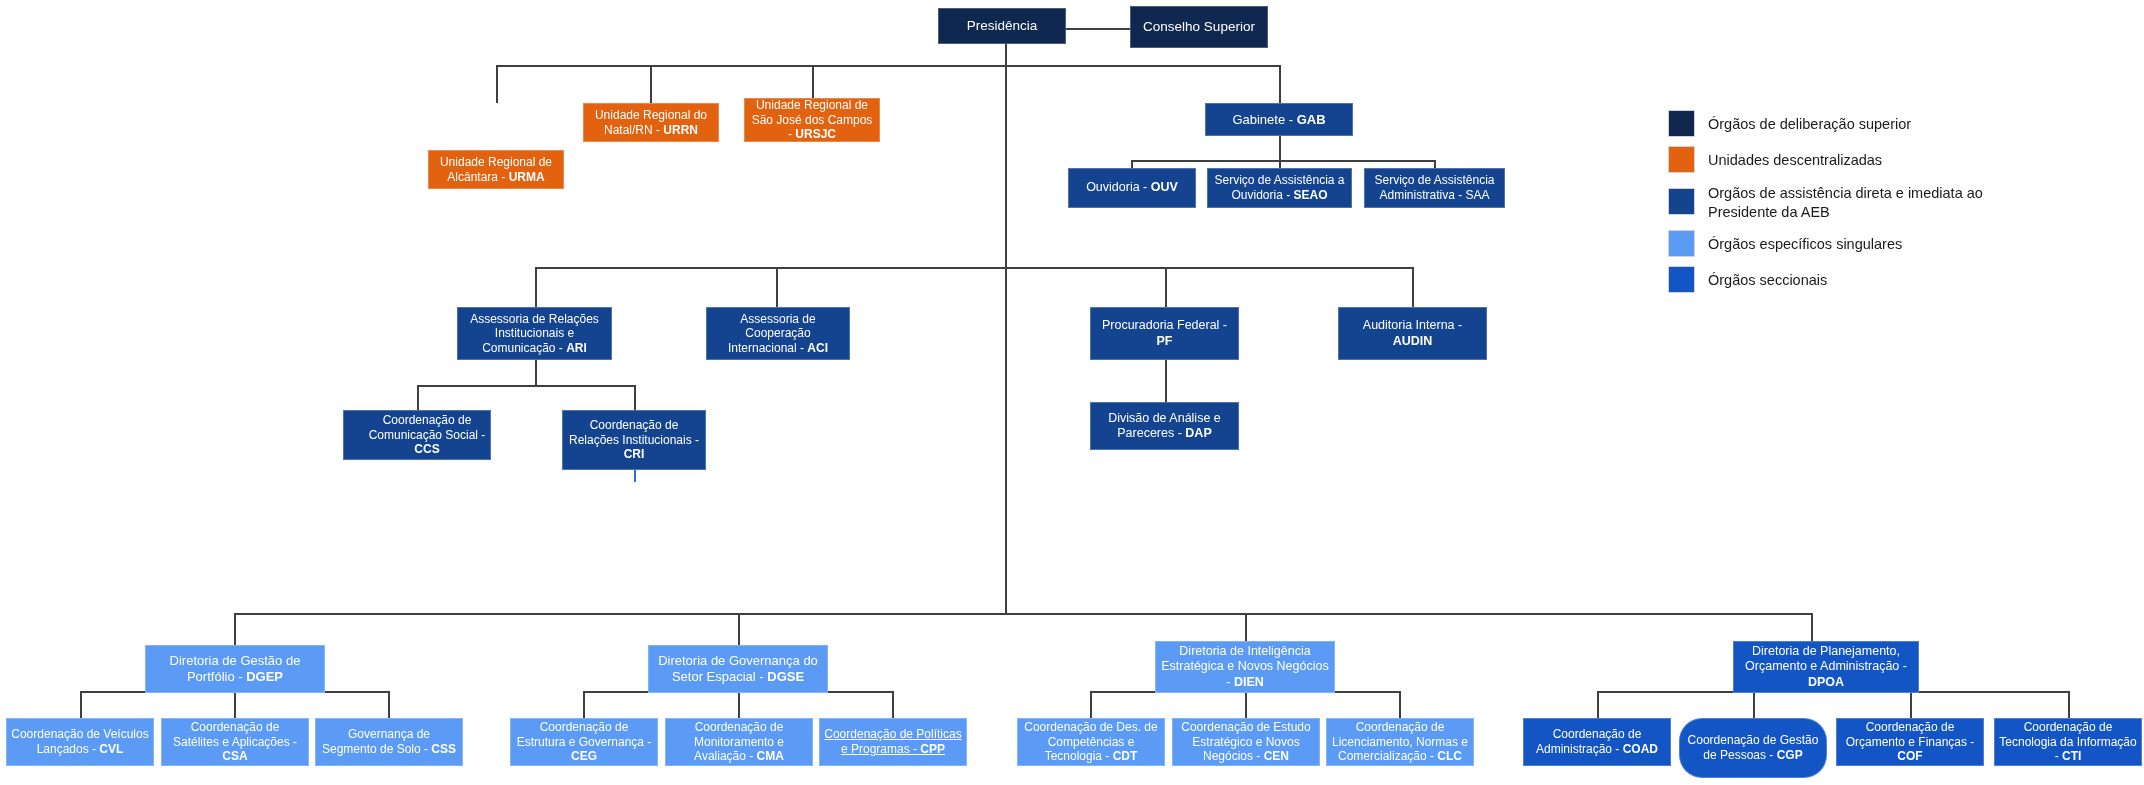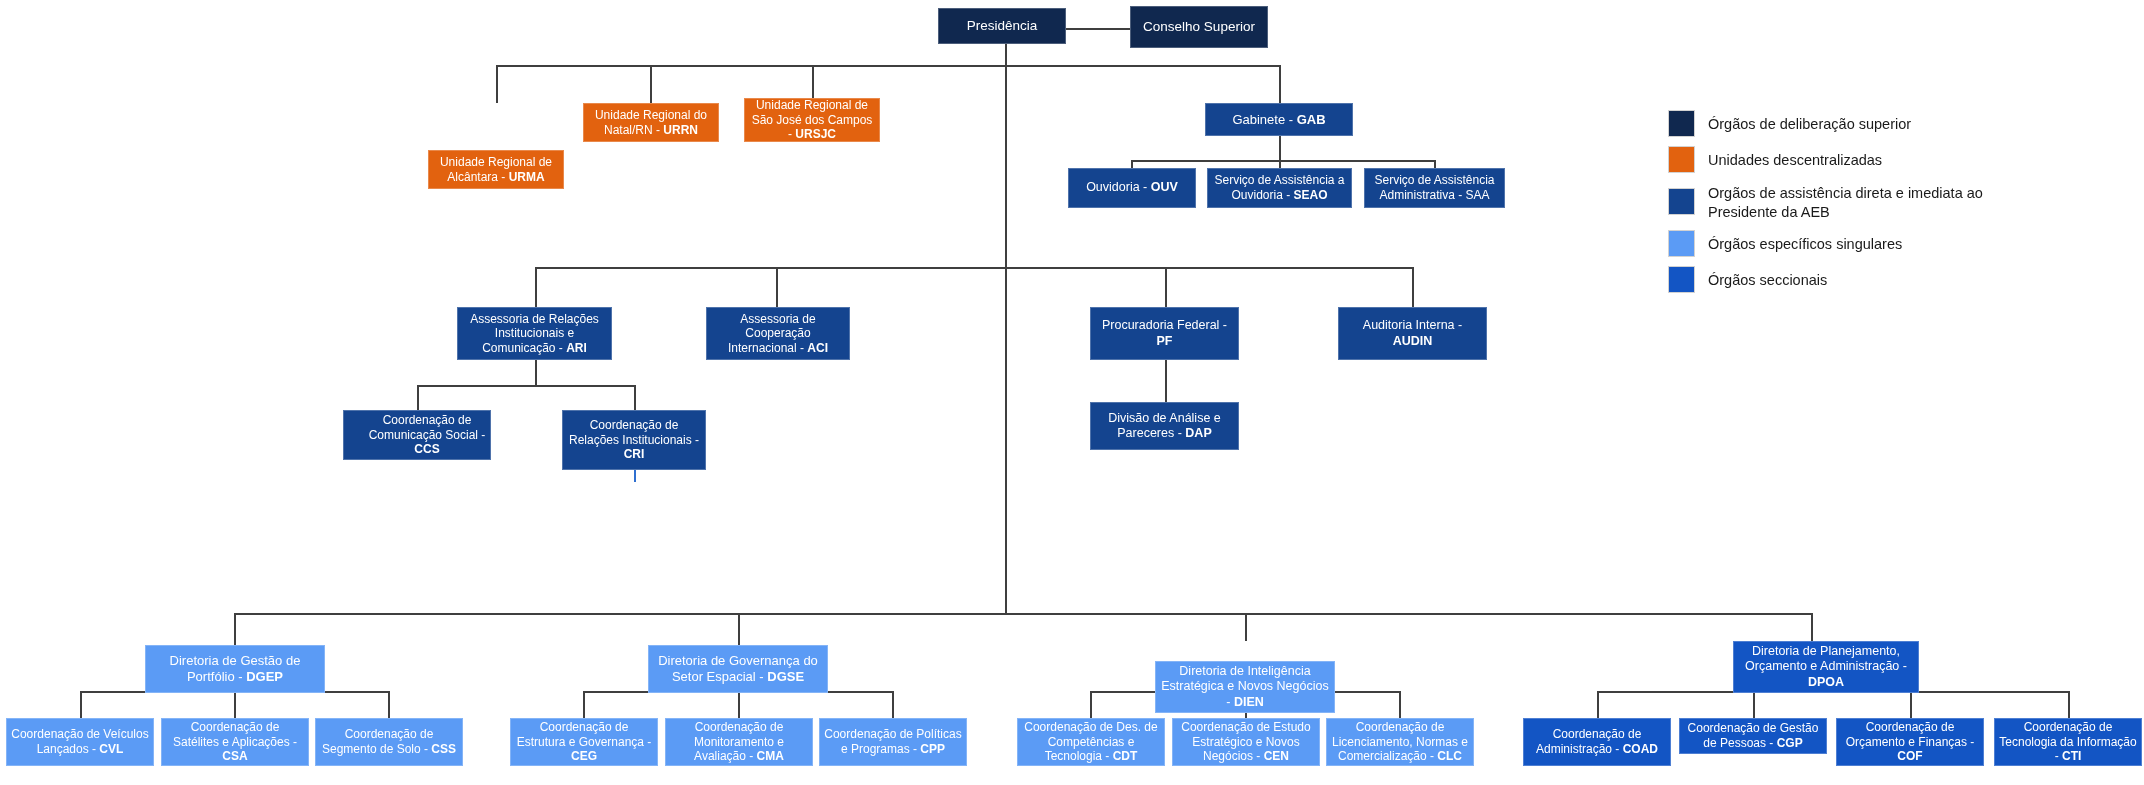--- a/index.html
+++ b/index.html
@@ -188,61 +188,61 @@
   <div class="node c-assistencia" style="left:1090px;top:402px;width:149px;height:48px;font-size:12.5px;">
     <span class="txt"><span>Divisão de Análise e Pareceres - </span><b>DAP</b></span>
   </div>
 
   <div class="node c-especifico" style="left:145px;top:645px;width:180px;height:48px;font-size:13px;">
     <span class="txt"><span>Diretoria de Gestão de Portfólio - </span><b>DGEP</b></span>
   </div>
   <div class="node c-especifico" style="left:648px;top:645px;width:180px;height:48px;font-size:13px;">
     <span class="txt"><span>Diretoria de Governança do Setor Espacial - </span><b>DGSE</b></span>
   </div>
-  <div class="node c-especifico" style="left:1155px;top:661px;width:180px;height:52px;font-size:12.5px;">
+  <div class="node c-especifico" style="left:1155px;top:641px;width:180px;height:52px;font-size:12.5px;">
     <span class="txt"><span>Diretoria de Inteligência Estratégica e Novos Negócios - </span><b>DIEN</b></span>
   </div>
   <div class="node c-seccional" style="left:1733px;top:641px;width:186px;height:52px;font-size:12.5px;">
     <span class="txt"><span>Diretoria de Planejamento, Orçamento e Administração - </span><b>DPOA</b></span>
   </div>
 
   <div class="node c-especifico" style="left:6px;top:718px;width:148px;height:48px;font-size:12px;">
     <span class="txt"><span>Coordenação de Veículos Lançados - </span><b>CVL</b></span>
   </div>
   <div class="node c-especifico" style="left:161px;top:718px;width:148px;height:48px;font-size:12px;">
     <span class="txt"><span>Coordenação de Satélites e Aplicações - </span><b>CSA</b></span>
   </div>
   <div class="node c-especifico" style="left:315px;top:718px;width:148px;height:48px;font-size:12px;">
-    <span class="txt"><span>Coordenação de Segmento de Solo - </span><b>CSS</b></span>
+    <span class="txt"><span>Governança de Segmento de Solo - </span><b>CSS</b></span>
   </div>
 
   <div class="node c-especifico" style="left:510px;top:718px;width:148px;height:48px;font-size:12px;">
     <span class="txt"><span>Coordenação de Estrutura e Governança - </span><b>CEG</b></span>
   </div>
   <div class="node c-especifico" style="left:665px;top:718px;width:148px;height:48px;font-size:12px;">
     <span class="txt"><span>Coordenação de Monitoramento e Avaliação - </span><b>CMA</b></span>
   </div>
-  <div class="node c-especifico" style="left:819px;top:718px;width:148px;height:48px;font-size:12px;">
+  <div class="node c-especifico" style="left:819px;top:718px;width:148px;height:48px;font-size:12px;text-decoration:underline;">
     <span class="txt"><span>Coordenação de Políticas e Programas - </span><b>CPP</b></span>
   </div>
 
   <div class="node c-especifico" style="left:1017px;top:718px;width:148px;height:48px;font-size:12px;">
     <span class="txt"><span>Coordenação de Des. de Competências e Tecnologia - </span><b>CDT</b></span>
   </div>
   <div class="node c-especifico" style="left:1172px;top:718px;width:148px;height:48px;font-size:12px;">
     <span class="txt"><span>Coordenação de Estudo Estratégico e Novos Negócios - </span><b>CEN</b></span>
   </div>
   <div class="node c-especifico" style="left:1326px;top:718px;width:148px;height:48px;font-size:12px;">
     <span class="txt"><span>Coordenação de Licenciamento, Normas e Comercialização - </span><b>CLC</b></span>
   </div>
 
   <div class="node c-seccional" style="left:1523px;top:718px;width:148px;height:48px;font-size:12px;">
     <span class="txt"><span>Coordenação de Administração - </span><b>COAD</b></span>
   </div>
-  <div class="node c-seccional" style="left:1679px;top:718px;width:148px;height:36px;font-size:12px;">
+  <div class="node c-seccional" style="left:1679px;top:718px;width:148px;height:60px;font-size:12px;border-radius:23px;">
     <span class="txt"><span>Coordenação de Gestão de Pessoas - </span><b>CGP</b></span>
   </div>
   <div class="node c-seccional" style="left:1836px;top:718px;width:148px;height:48px;font-size:12px;">
     <span class="txt"><span>Coordenação de Orçamento e Finanças - </span><b>COF</b></span>
   </div>
   <div class="node c-seccional" style="left:1994px;top:718px;width:148px;height:48px;font-size:12px;">
     <span class="txt"><span>Coordenação de Tecnologia da Informação - </span><b>CTI</b></span>
   </div>
 
   <div id="legend">

